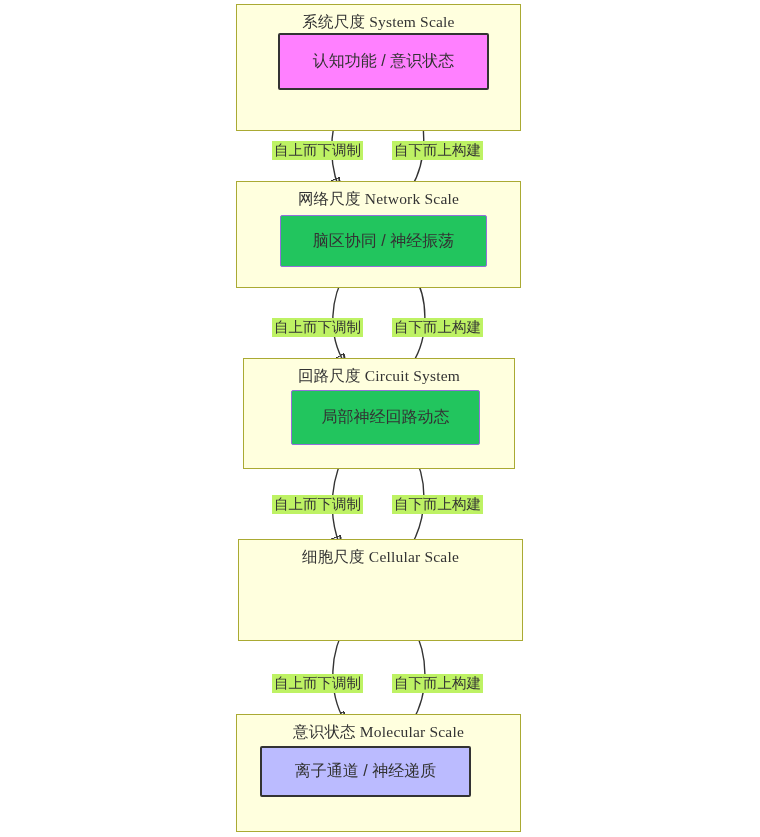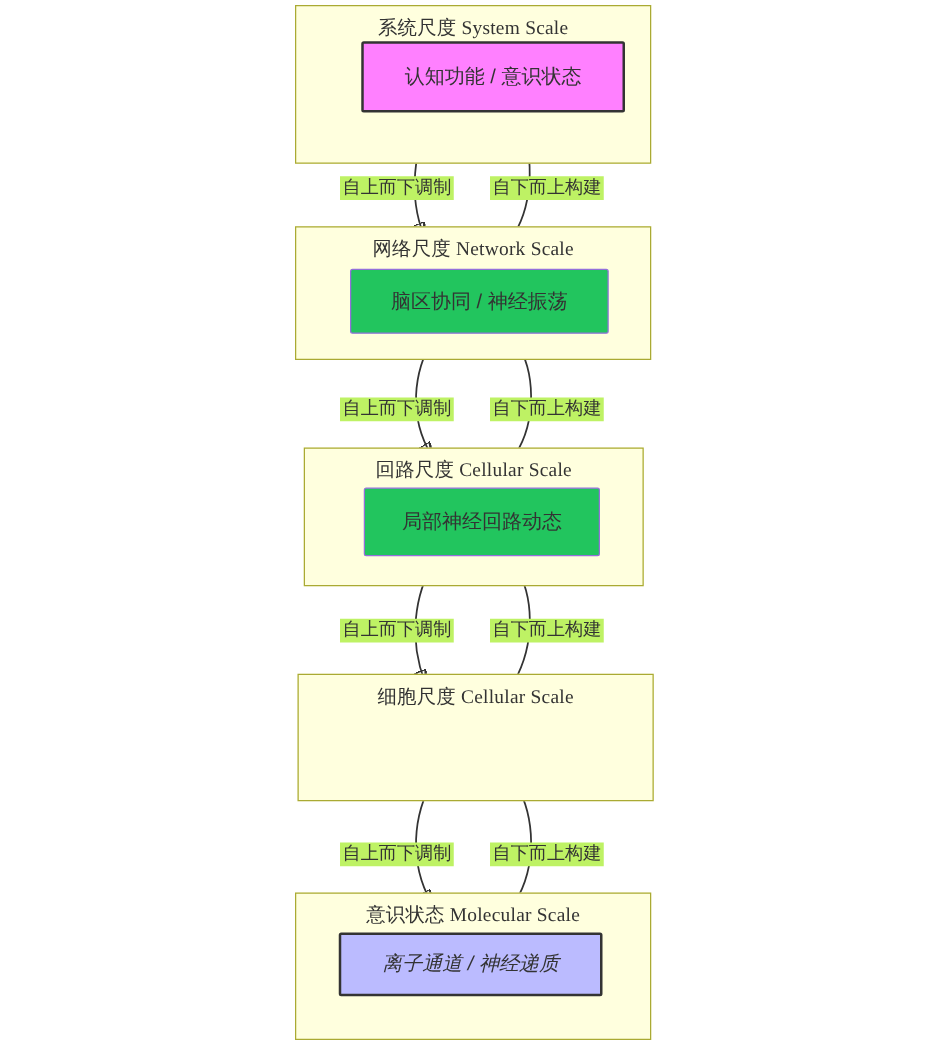--- a/index.html
+++ b/index.html
@@ -58,21 +58,20 @@
 
   .node.n-default {
     background: #22c55e;
     border: 1px solid #9370db;
     border-radius: 2px;
   }
   .node.n-top {
     background: #ff80ff;
     border: 2px solid #333333;
     border-radius: 2px;
-    margin-left: 11px;
   }
   .node.n-bottom {
     background: #bbbbff;
     border: 2px solid #333333;
     border-radius: 2px;
   }
 
   .edge-label {
     position: absolute;
     background: #bef264;
@@ -141,36 +140,36 @@
     <div class="cluster-title">网络尺度 Network Scale</div>
   </div>
   <div class="node n-default" style="left:280px; top:215px; width:207px; height:52px;">
     <span>脑区协同 / 神经振荡</span>
   </div>
 
   <div class="edge-label" style="left:272px; top:318px;">自上而下调制</div>
   <div class="edge-label" style="left:392px; top:318px;">自下而上构建</div>
 
   <div class="cluster" style="left:243px; top:358px; width:272px; height:111px;">
-    <div class="cluster-title">回路尺度 Cellular Scale</div>
+    <div class="cluster-title">回路尺度 Circuit System</div>
   </div>
   <div class="node n-default" style="left:291px; top:390px; width:189px; height:55px;">
     <span>局部神经回路动态</span>
   </div>
 
   <div class="edge-label" style="left:272px; top:495px;">自上而下调制</div>
   <div class="edge-label" style="left:392px; top:495px;">自下而上构建</div>
 
   <div class="cluster" style="left:238px; top:539px; width:285px; height:102px;">
     <div class="cluster-title">细胞尺度 Cellular Scale</div>
   </div>
 
   <div class="edge-label" style="left:272px; top:674px;">自上而下调制</div>
   <div class="edge-label" style="left:392px; top:674px;">自下而上构建</div>
 
   <div class="cluster" style="left:236px; top:714px; width:285px; height:118px;">
     <div class="cluster-title">意识状态 Molecular Scale</div>
   </div>
-  <div class="node n-bottom" style="left:271px; top:746px; width:211px; height:51px;font-style:italic;">
+  <div class="node n-bottom" style="left:260px; top:746px; width:211px; height:51px;">
     <span>离子通道 / 神经递质</span>
   </div>
 
 </div>
 
 </body></html>

